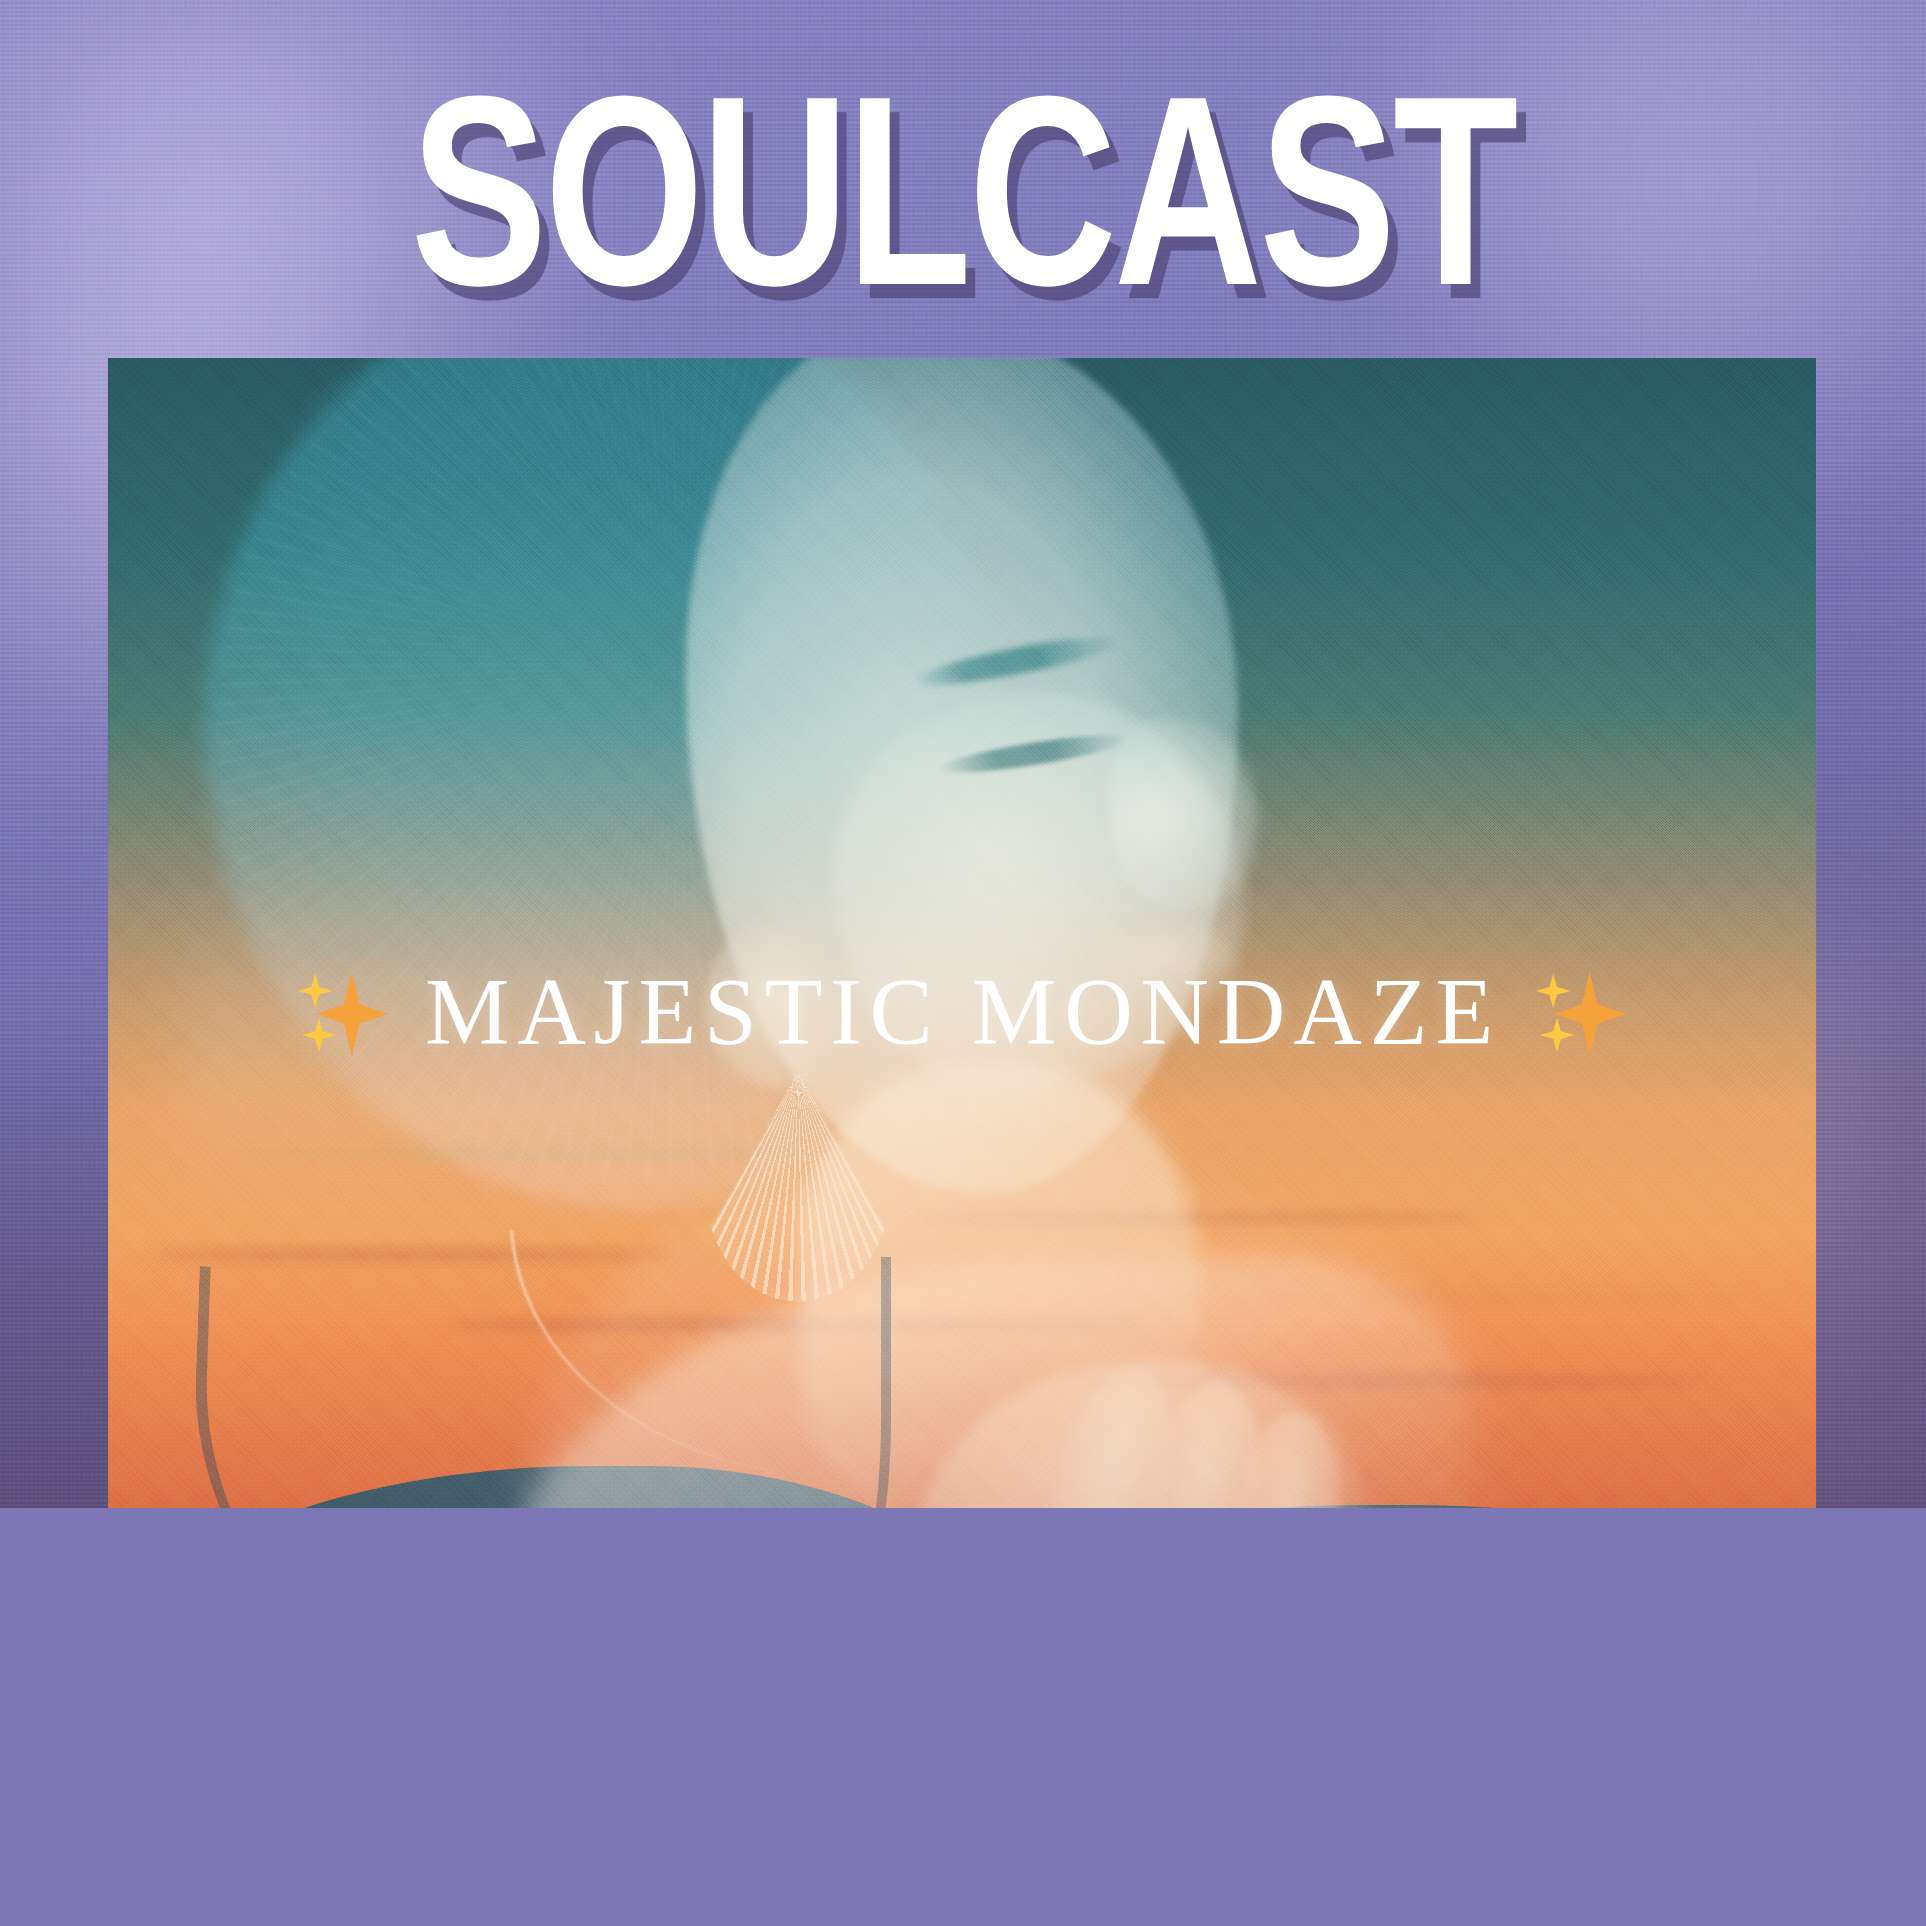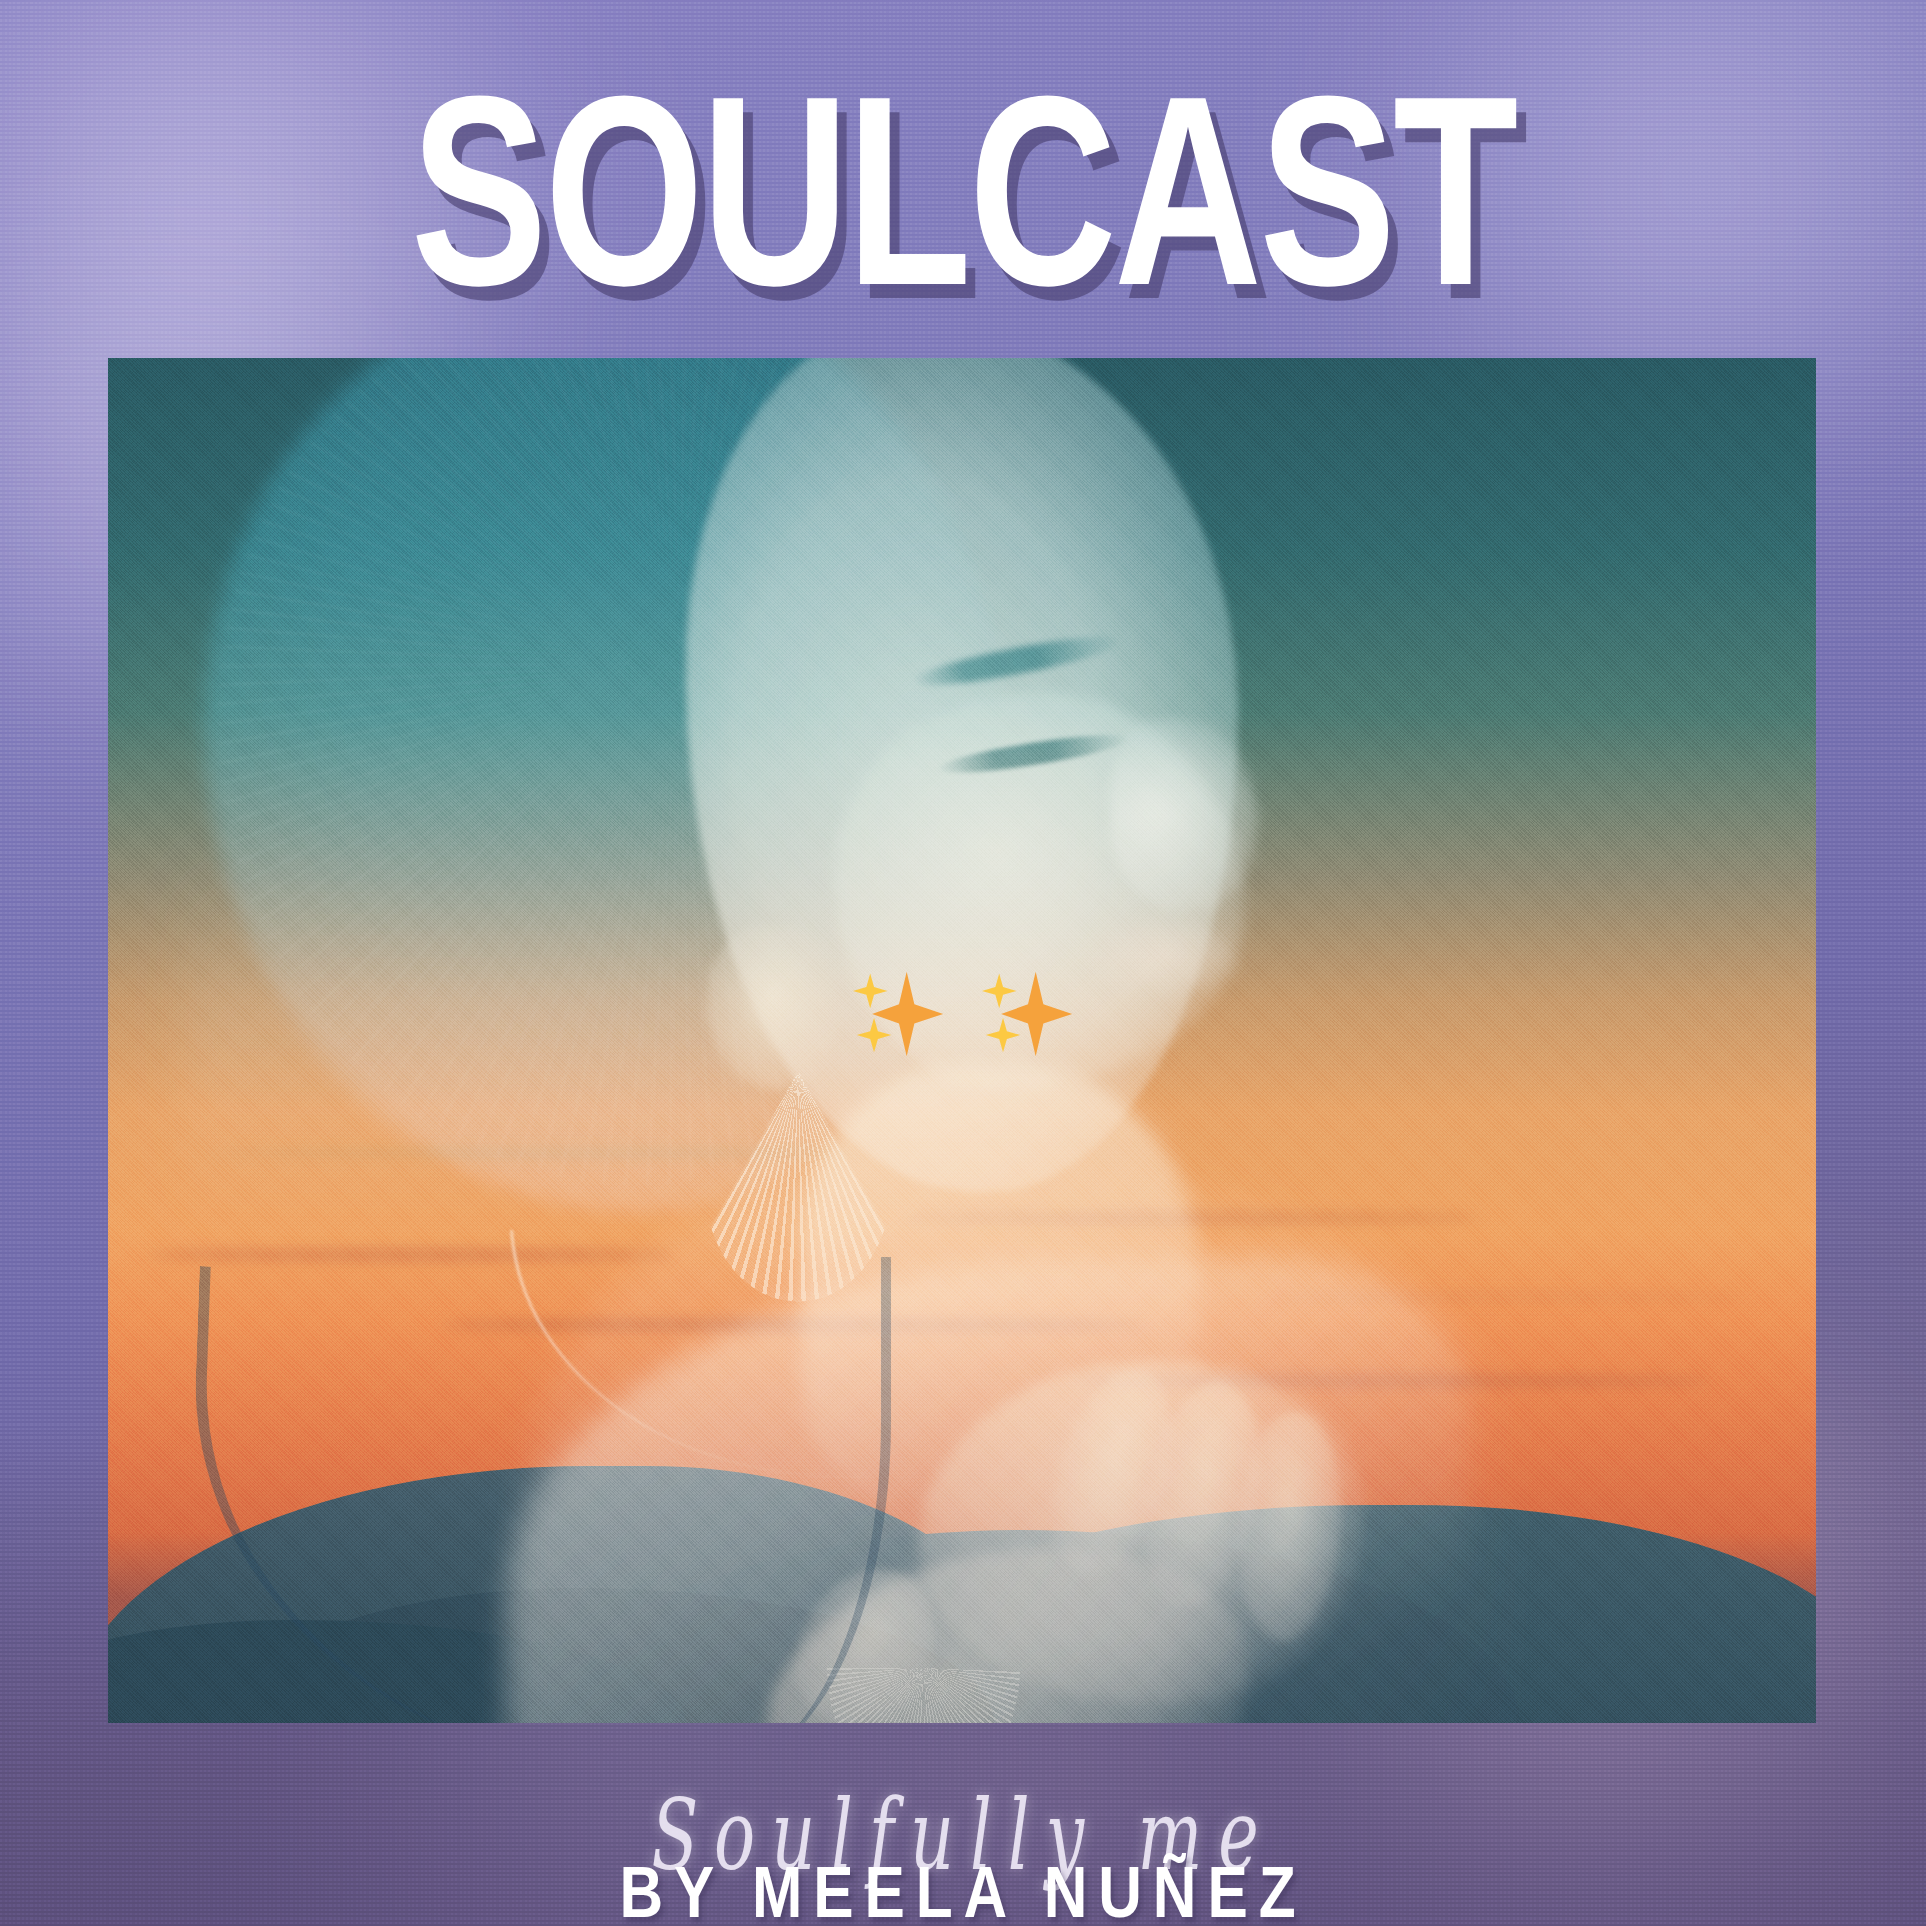--- a/index.html
+++ b/index.html
@@ -4,21 +4,21 @@
 <style>
   * { margin:0; padding:0; box-sizing:border-box; }
   html,body { width:1926px; height:1926px; overflow:hidden; }
   body {
     font-family:"Liberation Sans", sans-serif;
     background:#7d77b5;
     position:relative;
   }
 
   
-  #poster { position:absolute; inset:0; width:1926px; height:1926px; overflow:hidden; }
+  #poster { position:absolute; inset:0; width:1926px; height:1508px; overflow:hidden; }
 
   .bg-base {
     position:absolute; inset:0;
     background:
       linear-gradient(168deg,#8b84c4 0%, #8681bf 18%, #7e79b8 38%, #746ead 58%, #6d628f 78%, #6b5f8c 100%);
   }
   .bg-cloud { position:absolute; border-radius:50%; filter:blur(77px); mix-blend-mode:screen; opacity:.55;}
   .c1 { left:-270px; top:-77px;  width:963px; height:578px;  background:radial-gradient(circle,#c7b9df 0%,rgba(199,185,223,0) 70%); }
   .c2 { left:-193px; top:276px;   width:706px; height:488px;  background:radial-gradient(circle,#b9a5cd 0%,rgba(185,165,205,0) 70%); opacity:.45;}
   .c3 { right:-225px; top:-128px; width:899px; height:629px;  background:radial-gradient(circle,#b7aee0 0%,rgba(183,174,224,0) 70%); opacity:.45;}
@@ -349,20 +349,21 @@
   </div>
 
   <div class="subtitle-row">
     <span class="sparkle">
       <svg viewBox="0 0 100 100" aria-hidden="true">
         <path d="M58 8 L66 42 L96 52 L66 62 L58 96 L50 62 L22 52 L50 42 Z" fill="#f5a23c"></path>
         <path d="M20 10 L24 24 L38 28 L24 32 L20 46 L16 32 L2 28 L16 24 Z" fill="#fcc943"></path>
         <path d="M24 56 L28 70 L42 74 L28 78 L24 92 L20 78 L6 74 L20 70 Z" fill="#fcc943"></path>
       </svg>
     </span>
+    <span class="subtitle">MAJESTIC MONDAZE</span>
     <span class="sparkle">
       <svg viewBox="0 0 100 100" aria-hidden="true">
         <path d="M58 8 L66 42 L96 52 L66 62 L58 96 L50 62 L22 52 L50 42 Z" fill="#f5a23c"></path>
         <path d="M20 10 L24 24 L38 28 L24 32 L20 46 L16 32 L2 28 L16 24 Z" fill="#fcc943"></path>
         <path d="M24 56 L28 70 L42 74 L28 78 L24 92 L20 78 L6 74 L20 70 Z" fill="#fcc943"></path>
       </svg>
     </span>
   </div>
 
   <div class="script">Soulfully me</div>

